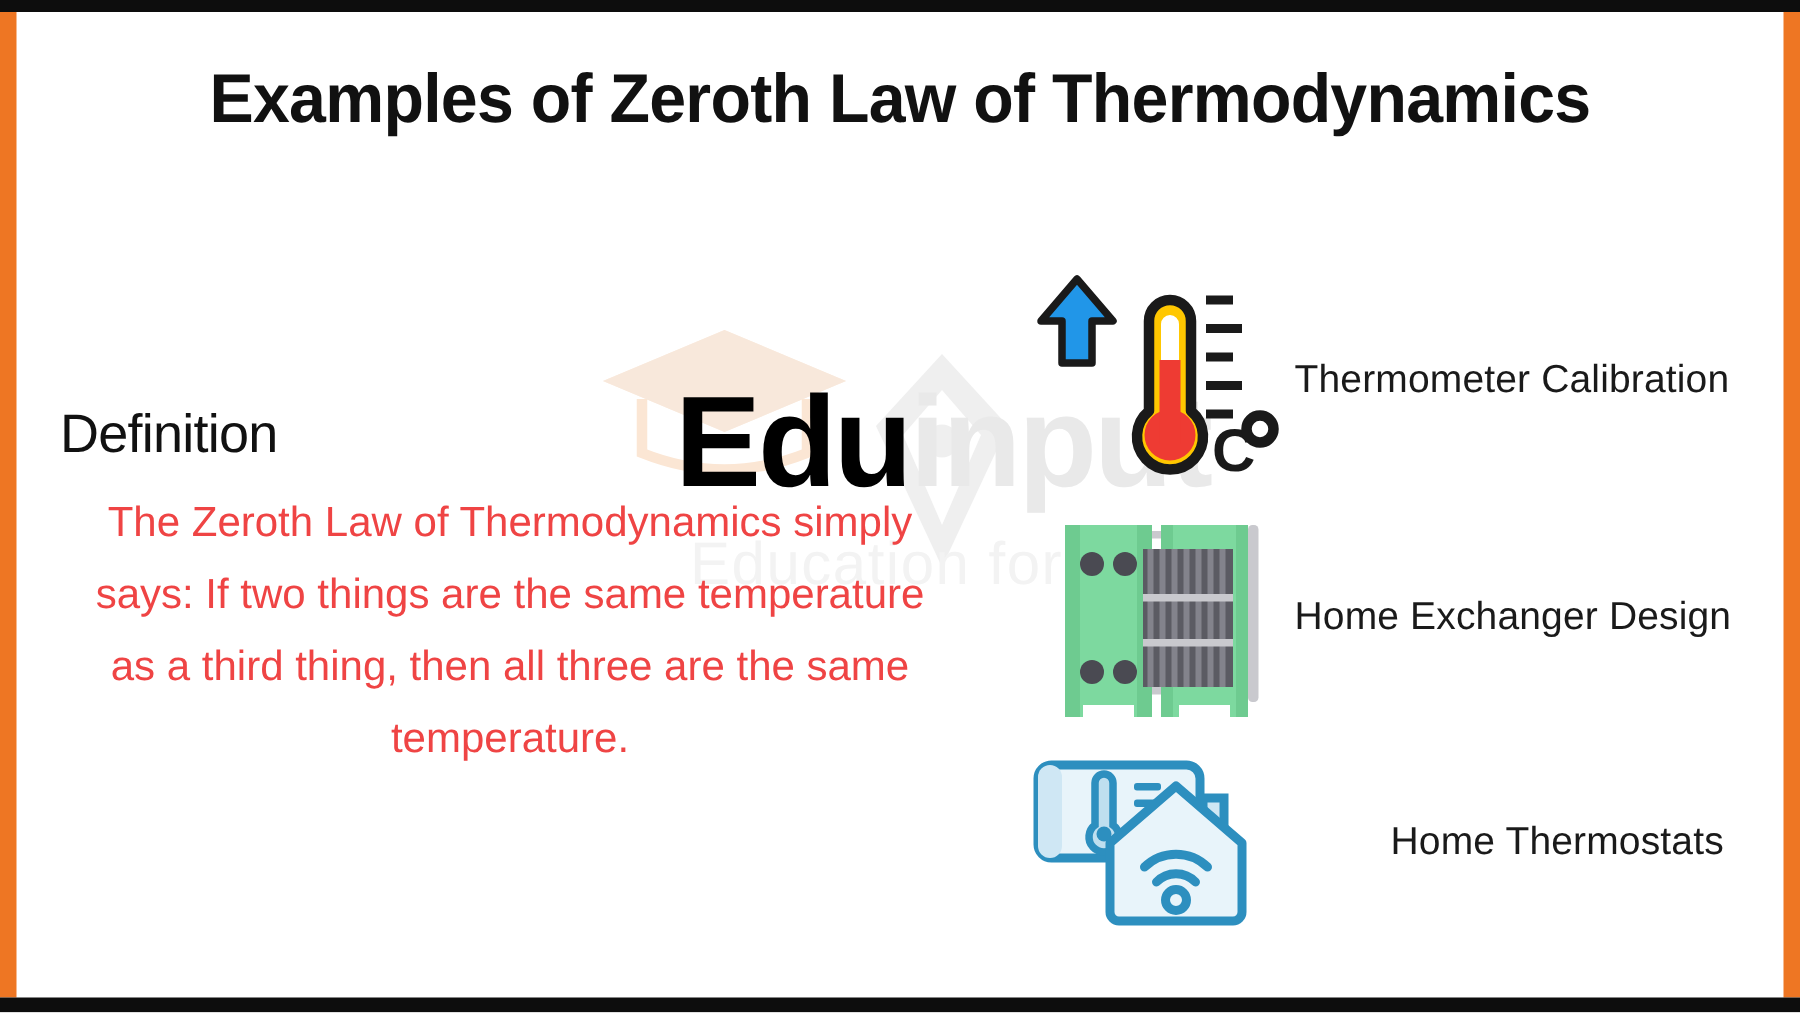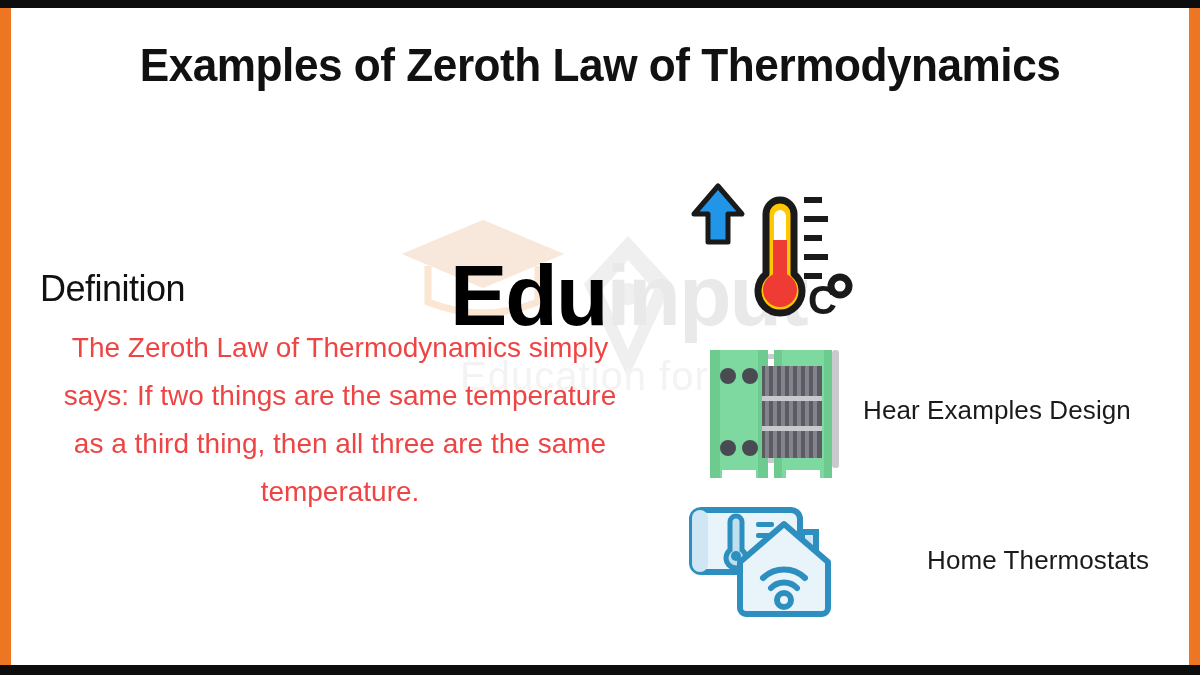--- a/index.html
+++ b/index.html
@@ -220,20 +220,21 @@
             <line x1="124" y1="41" x2="148" y2="41"></line>
             <line x1="124" y1="60" x2="142" y2="60"></line>
             <line x1="124" y1="79" x2="148" y2="79"></line>
             <line x1="124" y1="98" x2="142" y2="98"></line>
           </g>
 
           <text x="128" y="136" font-family="Liberation Sans, sans-serif" font-size="40" font-weight="700" fill="#1A1A1A">C</text>
           <circle cx="160" cy="108" r="9" fill="none" stroke="#1A1A1A" stroke-width="7"></circle>
         </svg>
       </div>
+      <div class="example-label label-thermometer">Thermometer Calibration</div>
     </div>
 
     <div class="example-row row-exchanger">
       <div class="icon-slot">
         <svg width="175" height="150" viewBox="0 0 175 150">
 
           <g>
             <rect x="42" y="18" width="116" height="5" fill="#C9C9CE"></rect>
             <rect x="42" y="62" width="116" height="5" fill="#C9C9CE"></rect>
             <rect x="42" y="92" width="116" height="5" fill="#C9C9CE"></rect>
@@ -266,21 +267,21 @@
               <rect x="109" y="30" width="4" height="92"></rect>
               <rect x="117" y="30" width="4" height="92"></rect>
               <rect x="125" y="30" width="4" height="92"></rect>
               <rect x="133" y="30" width="4" height="92"></rect>
             </g>
             <rect x="82" y="60" width="60" height="5" fill="#C9C9CE"></rect>
             <rect x="82" y="90" width="60" height="5" fill="#C9C9CE"></rect>
           </g>
         </svg>
       </div>
-      <div class="example-label label-exchanger">Hear Examples Design</div>
+      <div class="example-label label-exchanger">Home Exchanger Design</div>
     </div>
 
     <div class="example-row row-thermostat">
       <div class="icon-slot">
         <svg width="175" height="130" viewBox="0 0 175 130">
 
           <g>
             <rect x="12" y="14" width="108" height="62" rx="9" fill="#E8F4FA" stroke="#2D8FBF" stroke-width="6"></rect>
             <rect x="12" y="14" width="16" height="62" rx="8" fill="#CFE7F4"></rect>
 

